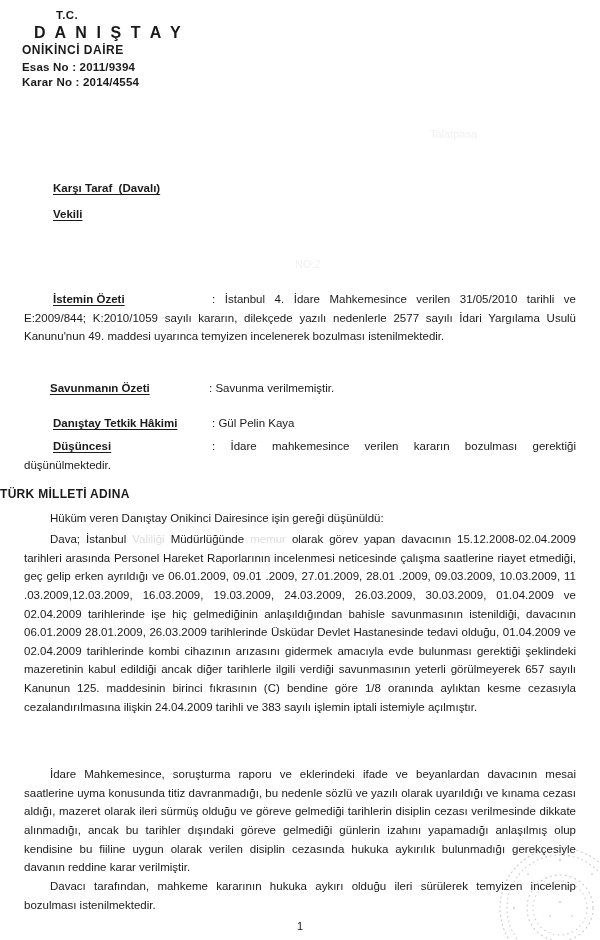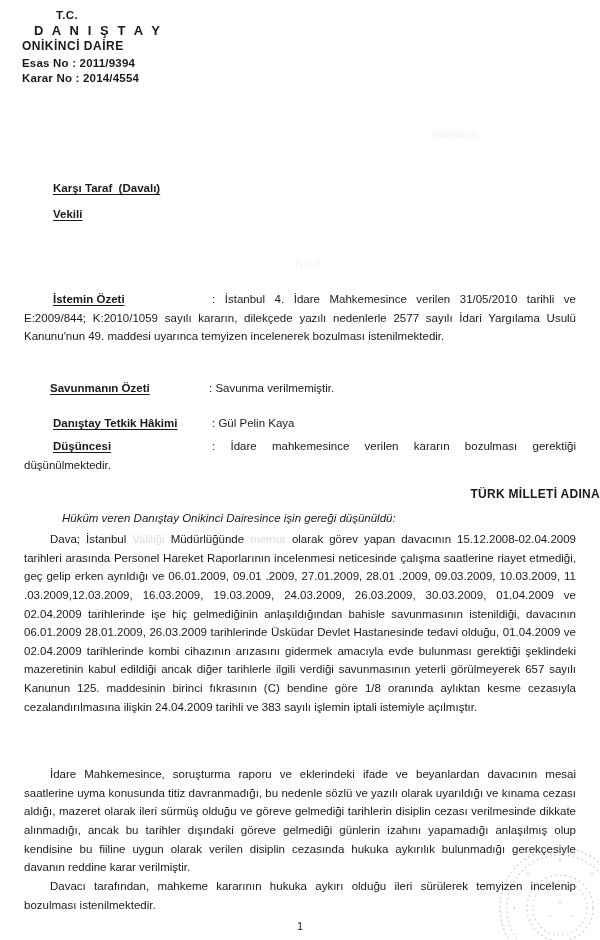--- a/index.html
+++ b/index.html
@@ -34,21 +34,21 @@
     top: 8px;
     line-height: 1.28;
   }
   .mast-tc {
     font-size: 11.5px;
     font-weight: bold;
     letter-spacing: 0.4px;
     padding-left: 34px;
   }
   .mast-danistay {
-    font-size: 13px;
+    font-size: 16px;
     font-weight: bold;
     letter-spacing: 2.6px;
     padding-left: 12px;
   }
   .mast-daire {
     font-size: 12px;
     font-weight: bold;
     letter-spacing: 0.5px;
   }
   .mast-no {
@@ -98,21 +98,21 @@
     margin: 0;
   }
   .indent {
     text-indent: 26px;
   }
 
   .centered-heading {
     position: absolute;
     left: 0;
     width: 600px;
-    text-align: right;
+    text-align: left;
     font-size: 12px;
     font-weight: bold;
     letter-spacing: 0.3px;
   }
 
   
   .page-number {
     position: absolute;
     left: 0;
     width: 600px;
@@ -184,21 +184,21 @@
 
   <div class="block" style="left:24px; top:414px; width:552px;">
     <p>
       <span style="display:inline-block; width:29px;"></span><span class="field-label-pad" style="width:159px;">Danıştay Tetkik Hâkimi</span>:
       <span>Gül Pelin Kaya</span>
     </p>
   </div>
 
   <div class="centered-heading" style="top:487px;">TÜRK MİLLETİ ADINA</div>
 
-  <div class="block" style="left:36px; top:509px; width:552px;font-style:italic;">
+  <div class="block" style="left:24px; top:509px; width:552px;">
     <p class="indent">Hüküm veren Danıştay Onikinci Dairesince işin gereği düşünüldü:</p>
   </div>
 
   <div class="block" style="left:24px; top:530px; width:552px;">
     <p class="indent">
       <span>Dava; İstanbul</span>
       <span class="redacted-inline">Valiliği</span>
       <span>Müdürlüğünde</span>
       <span class="redacted-inline">memur</span>
       <span>olarak görev yapan davacının 15.12.2008-02.04.2009 tarihleri arasında Personel Hareket Raporlarının incelenmesi neticesinde çalışma saatlerine riayet etmediği, geç gelip erken ayrıldığı ve 06.01.2009, 09.01 .2009, 27.01.2009, 28.01 .2009, 09.03.2009, 10.03.2009, 11 .03.2009,12.03.2009, 16.03.2009, 19.03.2009, 24.03.2009, 26.03.2009, 30.03.2009, 01.04.2009 ve 02.04.2009 tarihlerinde işe hiç gelmediğinin anlaşıldığından bahisle savunmasının istenildiği, davacının 06.01.2009 28.01.2009, 26.03.2009 tarihlerinde Üsküdar Devlet Hastanesinde tedavi olduğu, 01.04.2009 ve 02.04.2009 tarihlerinde kombi cihazının arızasını gidermek amacıyla evde bulunması gerektiği şeklindeki mazeretinin kabul edildiği ancak diğer tarihlerle ilgili verdiği savunmasının yeterli görülmeyerek 657 sayılı Kanunun 125. maddesinin birinci fıkrasının (C) bendine göre 1/8 oranında aylıktan kesme cezasıyla cezalandırılmasına ilişkin 24.04.2009 tarihli ve 383 sayılı işlemin iptali istemiyle açılmıştır.</span>

